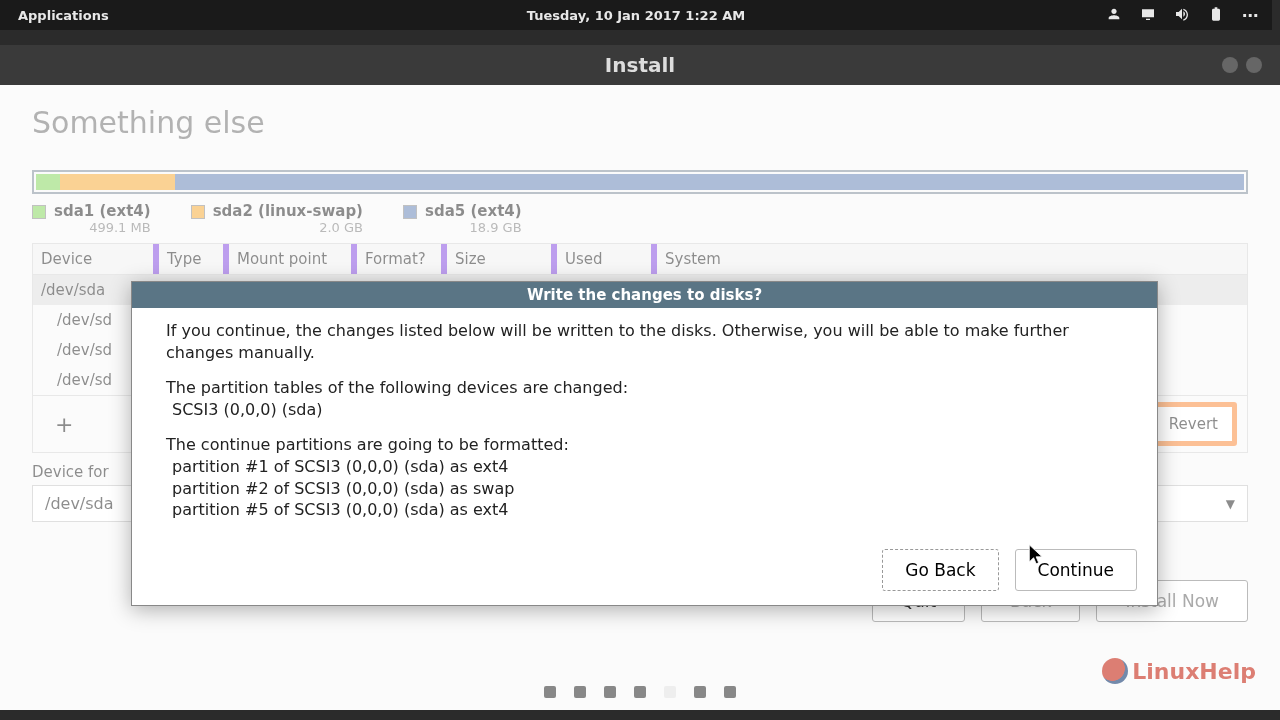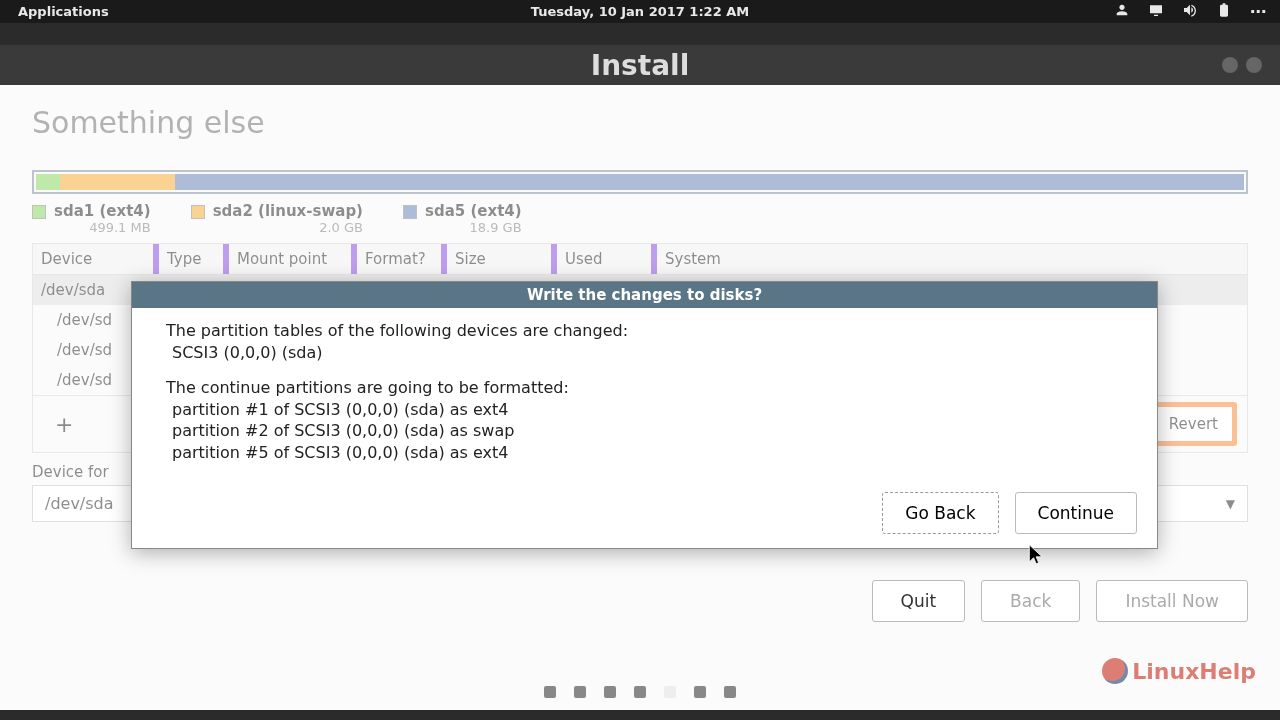--- a/index.html
+++ b/index.html
@@ -1,27 +1,27 @@
 <!DOCTYPE html>
 <html><head>
 <meta charset="utf-8">
 <style>
 * { margin: 0; padding: 0; box-sizing: border-box; font-family: "DejaVu Sans", "Liberation Sans", sans-serif; }
 body { width: 1280px; height: 720px; background: #2b2b2b; overflow: hidden; position: relative; }
 
 
-.topbar { position: absolute; top: 0; left: 0; right: 0; height: 23px; background: #1a1a1a; color: #e8e8e8; display: flex; align-items: center; font-size: 13px; font-weight: 600; }
+.topbar { position: absolute; top: 0; left: 0; right: 8px; height: 30px; background: #1a1a1a; color: #e8e8e8; display: flex; align-items: center; font-size: 13px; font-weight: 600; }
 .topbar .left { position: absolute; left: 18px; }
 .topbar .center { width: 100%; text-align: center; }
 .topbar .right { position: absolute; right: 12px; display: flex; gap: 18px; align-items: center; }
 .topbar svg { width: 16px; height: 16px; fill: #e8e8e8; }
 .topbar .dots { font-size: 16px; letter-spacing: 2px; }
 
 
-.win-title { position: absolute; top: 45px; left: 0; right: 0; height: 40px; background: #3a3a3a; color: #ddd; display: flex; align-items: center; justify-content: center; font-size: 28px; font-weight: 600; }
+.win-title { position: absolute; top: 45px; left: 0; right: 0; height: 40px; background: #3a3a3a; color: #ddd; display: flex; align-items: center; justify-content: center; font-size: 20px; font-weight: 600; }
 .win-ctrls { position: absolute; right: 18px; display: flex; gap: 8px; }
 .win-ctrls div { width: 16px; height: 16px; border-radius: 50%; background: #666; }
 
 
 .page { position: absolute; top: 85px; left: 0; right: 0; bottom: 10px; background: #f6f6f6; padding: 0 32px; }
 .page-title { font-size: 30px; color: #555; font-weight: 400; margin-top: 20px; }
 
 
 .strip-wrap { margin-top: 30px; border: 2px solid #6a7a8a; padding: 2px; }
 .strip { height: 16px; display: flex; }
@@ -184,20 +184,21 @@
 
 <div class="nav">
   <button>Quit</button>
   <button class="dis">Back</button>
   <button class="dis">Install Now</button>
 </div>
 
 <div class="modal">
   <div class="modal-title">Write the changes to disks?</div>
   <div class="modal-body">
+    <p>If you continue, the changes listed below will be written to the disks. Otherwise, you will be able to make further changes manually.</p>
     <p>
       <span>The partition tables of the following devices are changed:</span><br>
       <span class="ind">SCSI3 (0,0,0) (sda)</span>
     </p>
     <p>
       <span>The continue partitions are going to be formatted:</span><br>
       <span class="ind">partition #1 of SCSI3 (0,0,0) (sda) as ext4</span><br>
       <span class="ind">partition #2 of SCSI3 (0,0,0) (sda) as swap</span><br>
       <span class="ind">partition #5 of SCSI3 (0,0,0) (sda) as ext4</span>
     </p>

